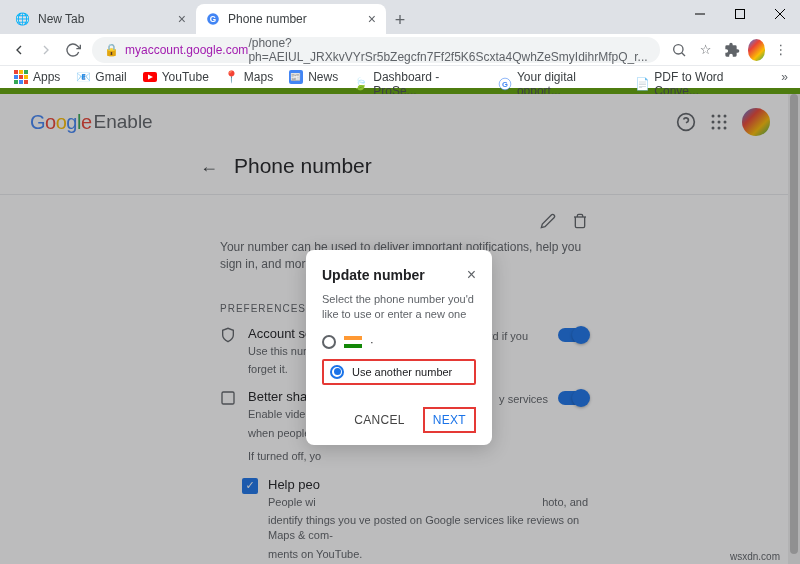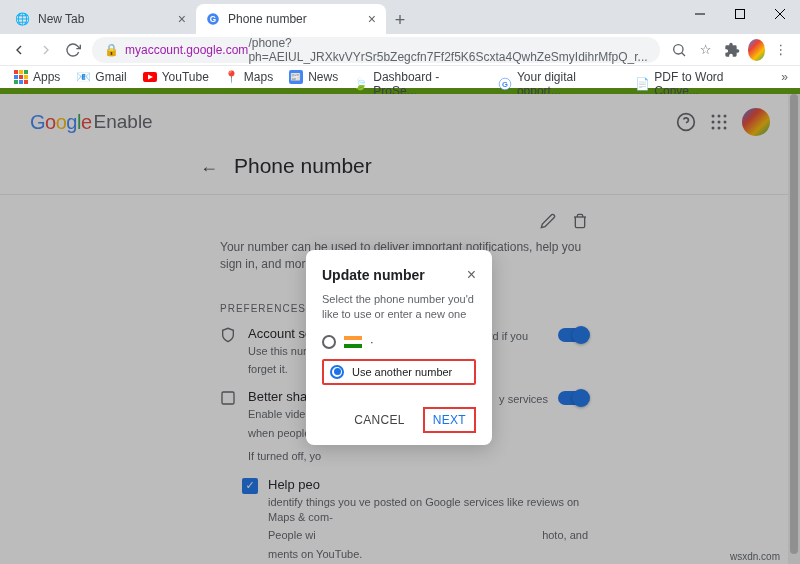--- a/index.html
+++ b/index.html
@@ -316,22 +316,22 @@
           <div class="pref-desc" style="margin-top:8px"><span>If turned off, yo</span></div>
         </div>
         <span class="pref-desc" style="margin-left:auto;margin-right:0">y services</span>
         <div class="toggle"></div>
       </div>
 
       <div class="pref-row" style="margin-left:22px">
         <div class="check">✓</div>
         <div class="pref-text">
           <div class="pref-title">Help peo</div>
+          <div class="pref-desc"><span>People wi</span><span style="float:right">hoto, and</span></div>
           <div class="pref-desc"><span>identify things you ve posted on Google services like reviews on Maps &amp; com-</span></div>
-          <div class="pref-desc"><span>People wi</span><span style="float:right">hoto, and</span></div>
           <div class="pref-desc"><span>ments on YouTube.</span></div>
 
         </div>
       </div>
 
     </div>
   </div>
 
   <div class="dim"></div>
 

